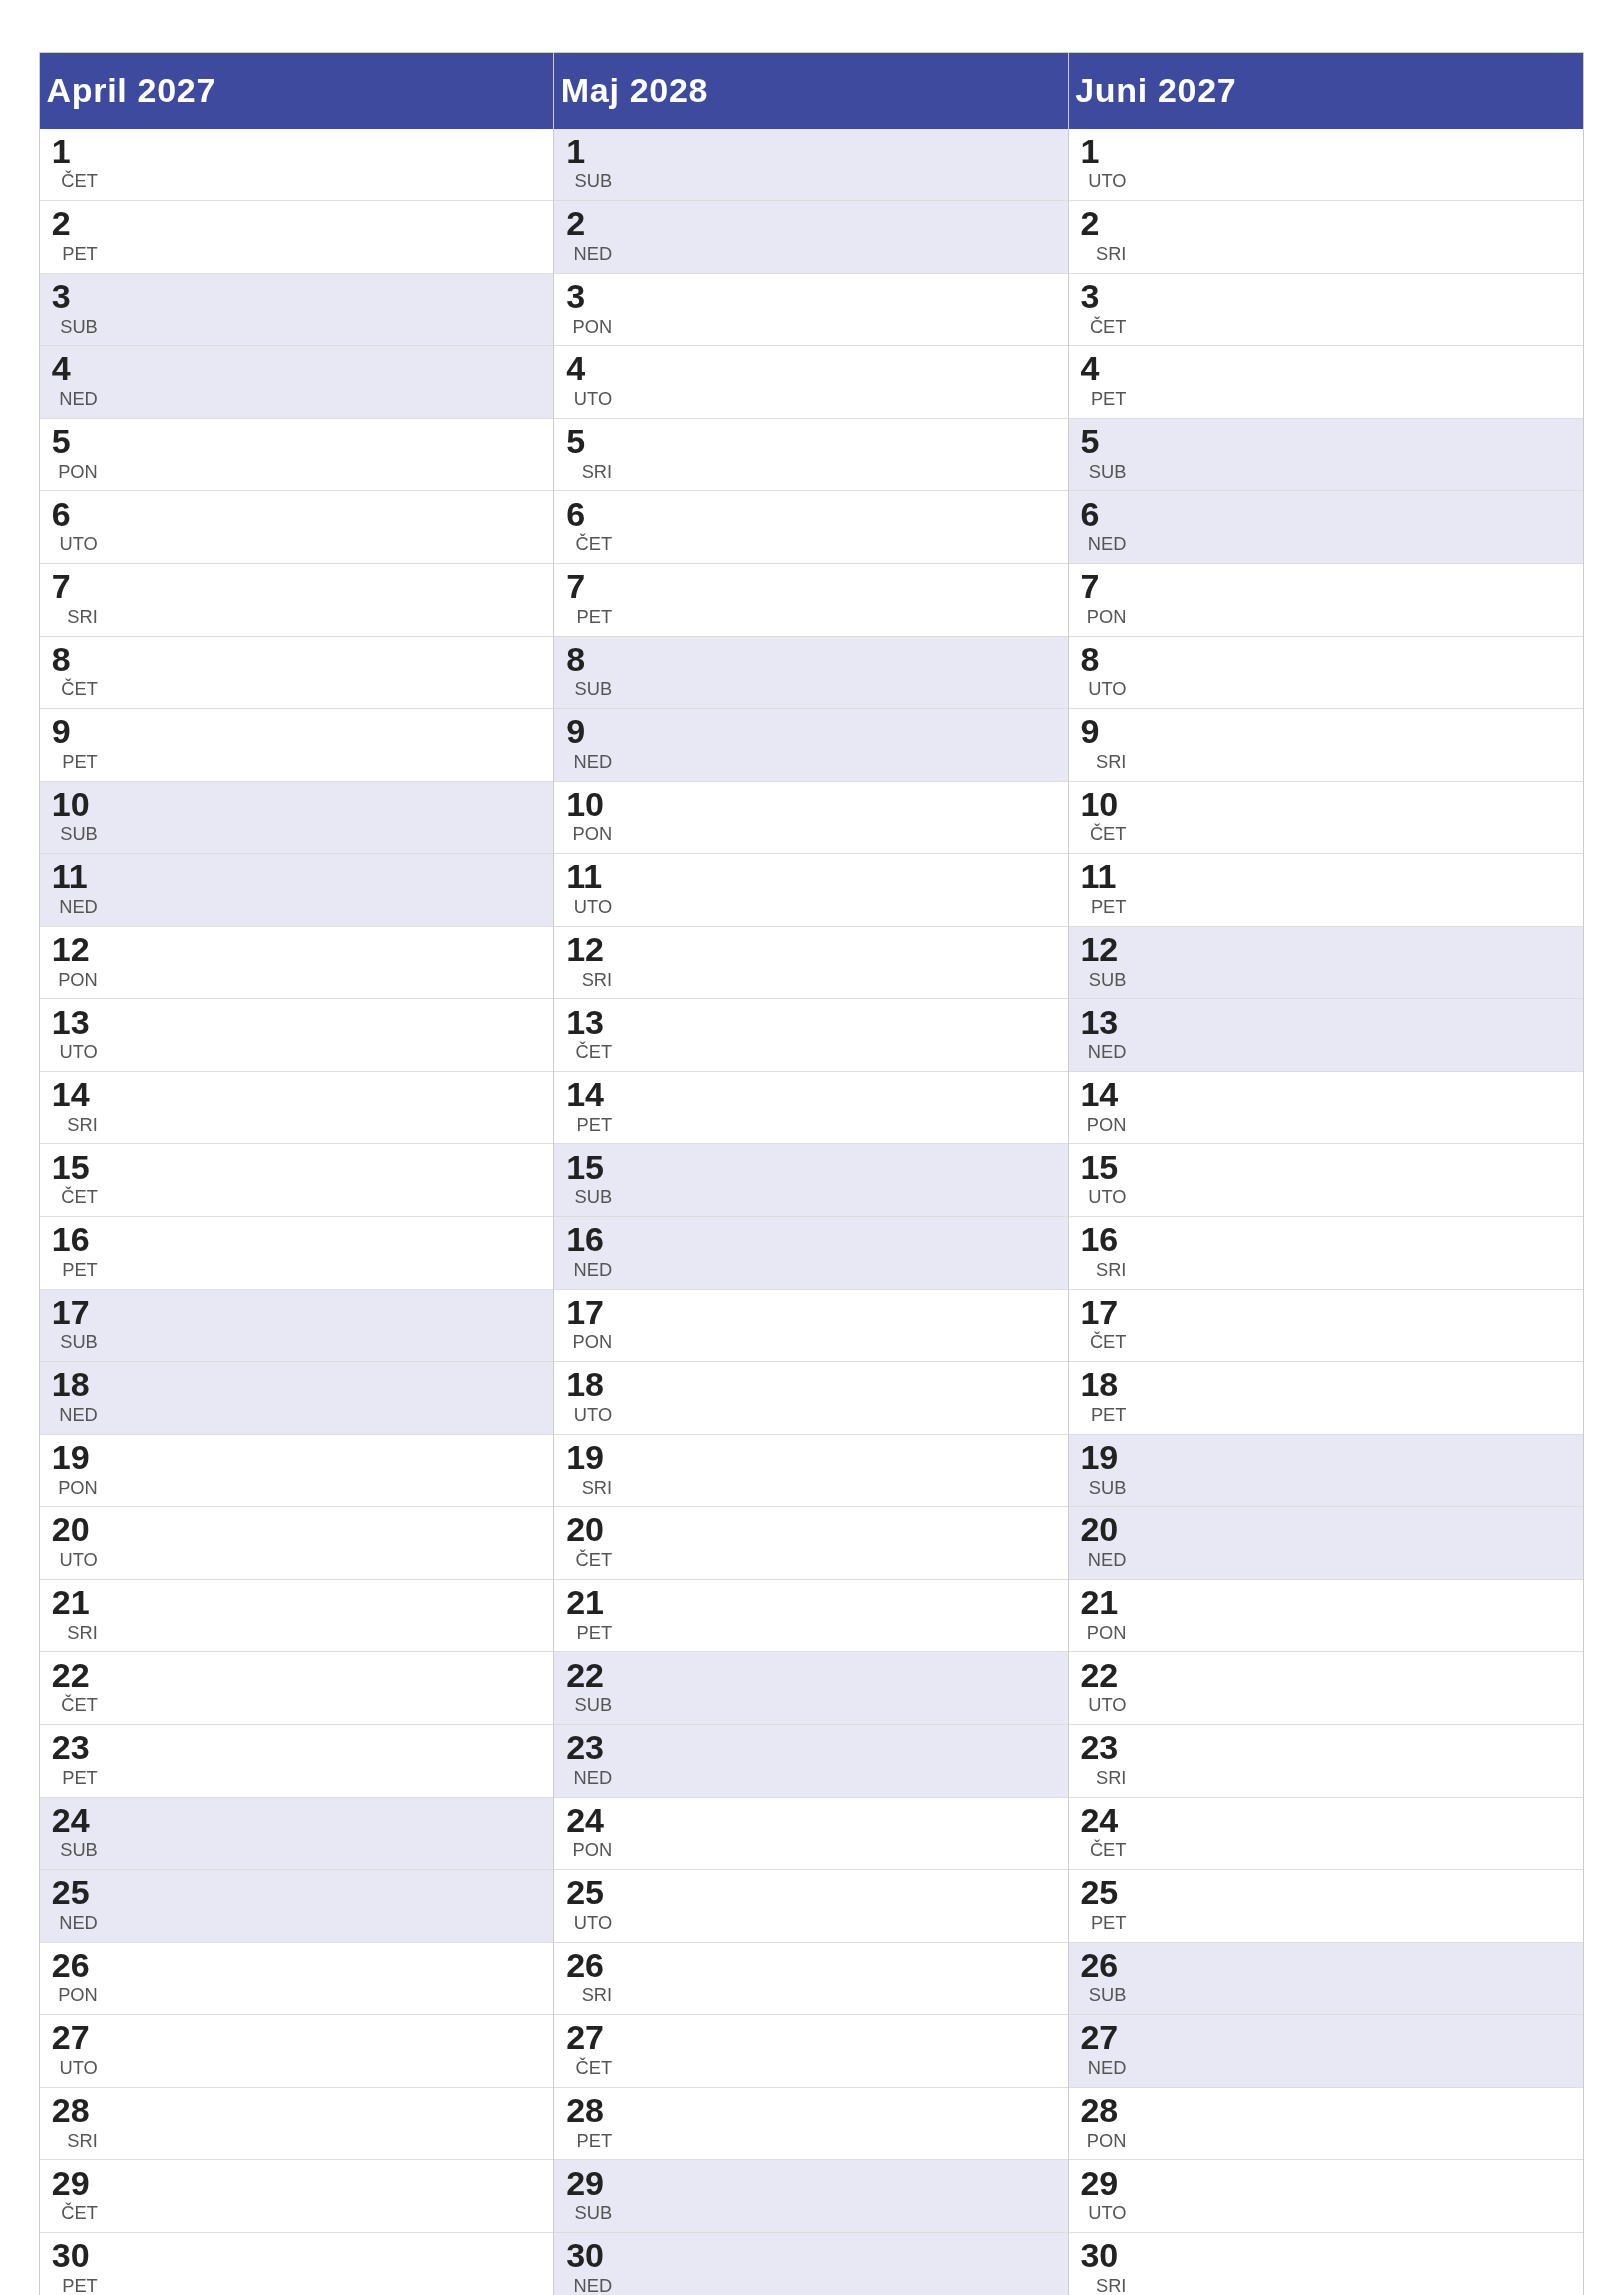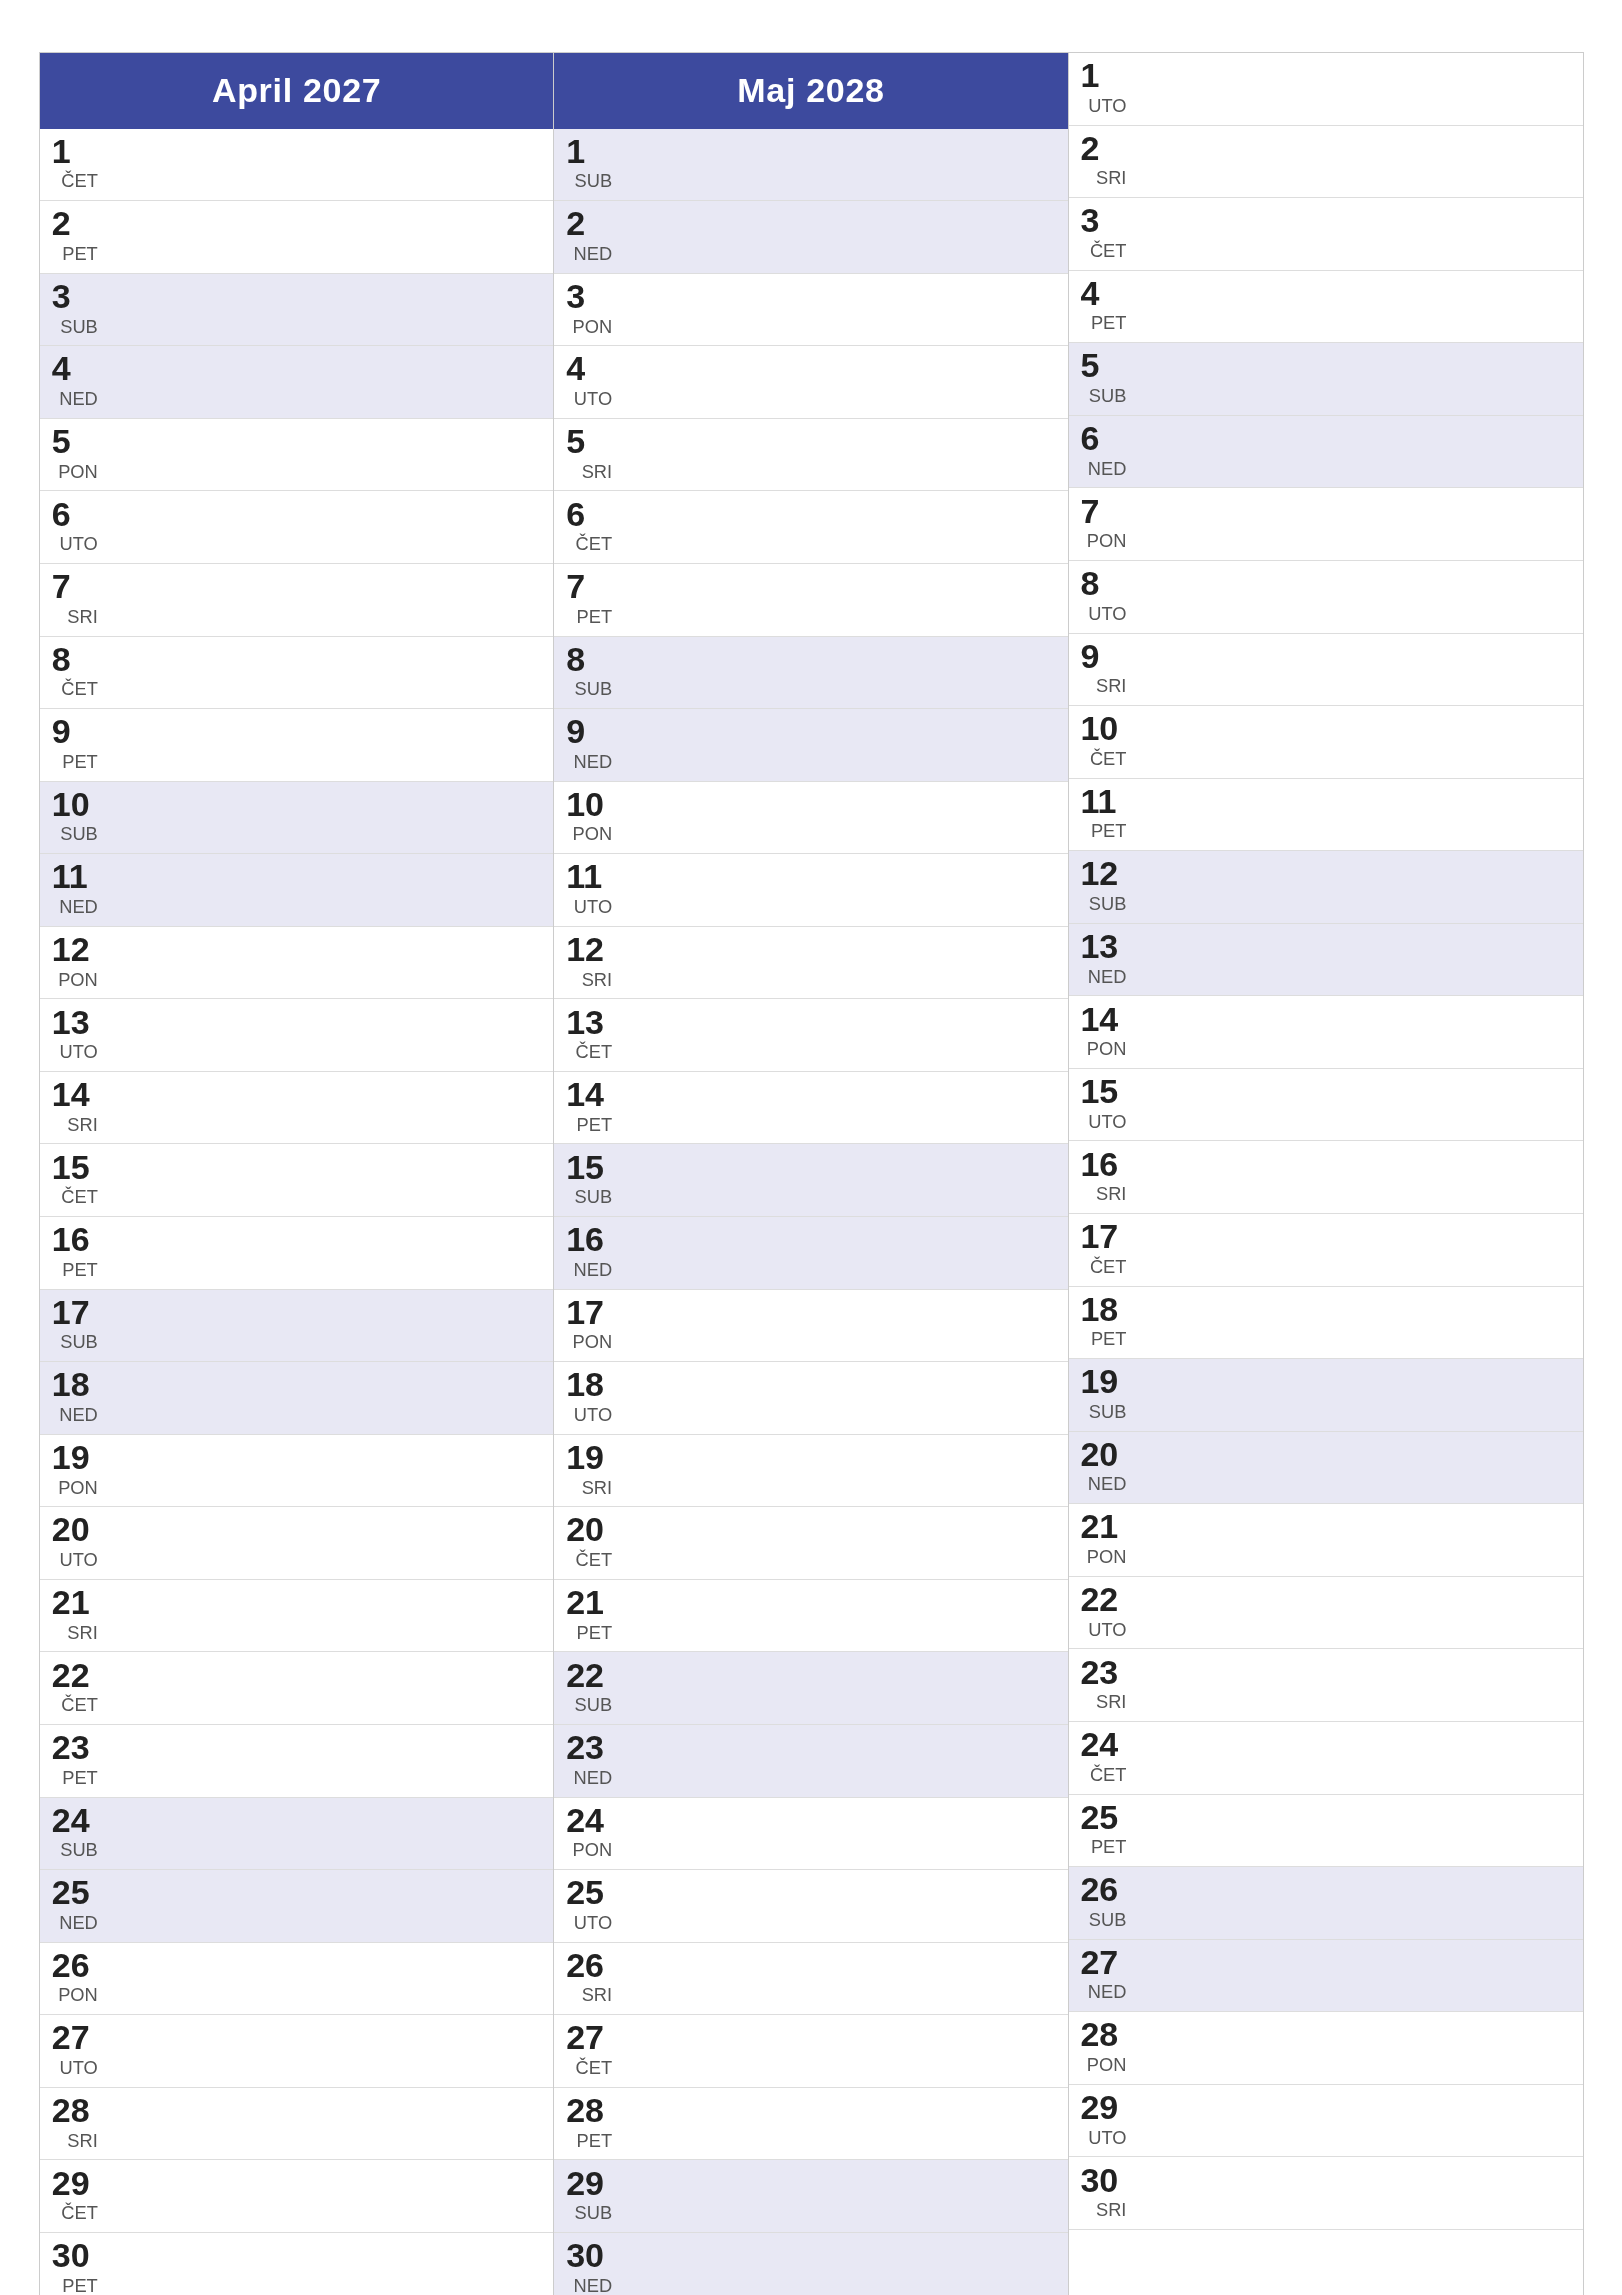--- a/index.html
+++ b/index.html
@@ -24,21 +24,21 @@
     }
     .month-column {
       border-right: 1px solid #ccc;
     }
     .month-column:last-child {
       border-right: none;
     }
     .month-header {
       background: #3d4a9e;
       color: #fff;
-      text-align: center;
+      text-align: left;
       font-size: 34px;
       font-weight: bold;
       padding: 18.3px 6.5px;
       letter-spacing: 0.7px;
     }
     .day-row {
       display: flex;
       align-items: flex-start;
       padding: 5.2px 11.8px;
       border-bottom: 0.7px solid #ddd;
@@ -441,20 +441,21 @@
             <div class="day-name">NED</div>
           </div>
         </div>
         <div class="day-row">
           <div class="day-content">
             <div class="day-number">31</div>
           </div>
         </div>
       </div>
       <div class="month-column">
+        <div class="month-header">Juni 2027</div>
         <div class="day-row">
           <div class="day-content">
             <div class="day-number">1</div>
             <div class="day-name">UTO</div>
           </div>
         </div>
         <div class="day-row">
           <div class="day-content">
             <div class="day-number">2</div>
             <div class="day-name">SRI</div>

